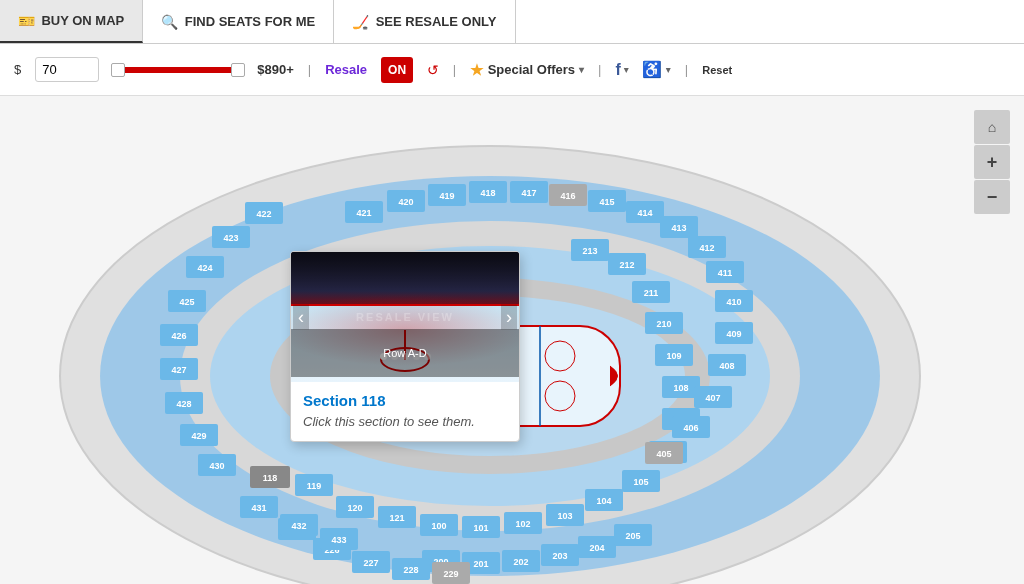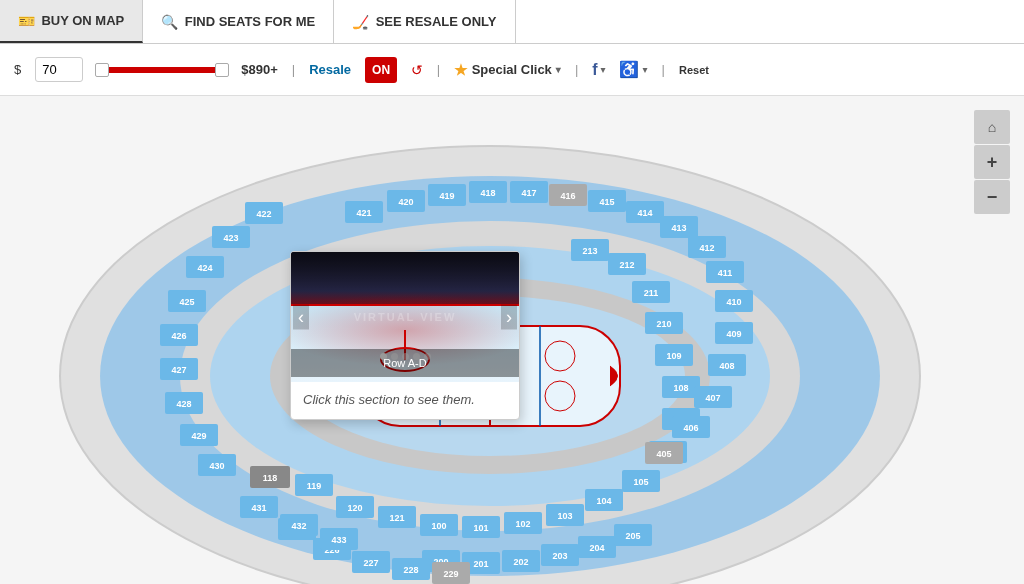--- a/index.html
+++ b/index.html
@@ -37,21 +37,21 @@
       align-items: center;
       background: #fff;
       border-bottom: 1px solid #ddd;
       padding: 8px 14px;
       height: 52px;
       gap: 14px;
     }
     .price-input {
       border: 1px solid #ccc;
       padding: 4px 6px;
-      width: 48px;
+      width: 64px;
       font-size: 13px;
       border-radius: 3px;
     }
     .price-slider {
       position: relative;
       width: 130px;
       height: 6px;
       background: #ddd;
       border-radius: 3px;
       display: flex;
@@ -71,21 +71,21 @@
       height: 14px;
       background: #fff;
       border: 1px solid #aaa;
       border-radius: 2px;
       cursor: pointer;
     }
     .slider-thumb.left { left: -2px; }
     .slider-thumb.right { right: -2px; }
     .price-max { font-size: 13px; font-weight: bold; color: #333; }
     .filter-sep { color: #999; font-size: 13px; }
-    .resale-label { font-size: 13px; color: #0369a1; font-weight: bold; }
+    .resale-label { font-size: 13px; color: #6d28d9; font-weight: bold; }
     .toggle-on {
       background: #cc0000;
       color: #fff;
       padding: 6px 7px;
       border-radius: 3px;
       font-size: 12px;
       font-weight: bold;
     }
     .refresh-icon {
       color: #cc0000;
@@ -220,21 +220,21 @@
     }
 
     .popup-row-label {
       position: absolute;
       bottom: 5px;
       left: 0; right: 0;
       text-align: center;
       background: rgba(0,0,0,0.4);
       color: #fff;
       font-size: 11px;
-      padding: 8px 0;
+      padding: 18px 0;
     }
     .popup-nav-left, .popup-nav-right {
       position: absolute;
       top: 50%;
       transform: translateY(-50%);
       color: #fff;
       font-size: 18px;
       cursor: pointer;
       background: rgba(0,0,0,0.2);
       padding: 2px 5px;
@@ -339,21 +339,21 @@
   <span class="filter-sep">|</span>
 
   <span class="resale-label">Resale</span>
   <span class="toggle-on">ON</span>
   <span class="refresh-icon">↺</span>
 
   <span class="filter-sep">|</span>
 
   <button class="filter-btn">
     <span class="star">★</span>
-    <span>Special Click</span>
+    <span>Special Offers</span>
     <span class="chevron">▾</span>
   </button>
 
   <span class="filter-sep">|</span>
 
   <button class="fb-btn">
     <span style="font-weight:bold;color:#3b5998;font-size:16px;">f</span>
     <span style="font-size:10px;color:#666;">▾</span>
   </button>
 
@@ -544,34 +544,35 @@
   </svg>
 
   <div class="popup">
     <div class="popup-image">
       <div class="arena-view">
         <div class="rink-floor">
           <div class="rink-circle"></div>
           <div class="rink-line"></div>
         </div>
         <div class="arena-view-overlay"></div>
-        <div class="watermark">VIRTUAL VIEW</div>
+        <div class="watermark">RESALE VIEW</div>
       </div>
       <div class="popup-nav-left">‹</div>
       <div class="popup-nav-right">›</div>
       <div class="popup-dots">
         <div class="dot active"></div>
         <div class="dot"></div>
         <div class="dot"></div>
         <div class="dot"></div>
         <div class="dot"></div>
       </div>
       <div class="popup-row-label">Row A-D</div>
     </div>
     <div class="popup-body">
+      <div class="popup-section-title">Section 118</div>
       <div class="popup-subtitle">Click this section to see them.</div>
     </div>
   </div>
 
   <div class="map-controls">
     <button class="ctrl-btn home">⌂</button>
     <button class="ctrl-btn">+</button>
     <button class="ctrl-btn">−</button>
   </div>
 </div>

